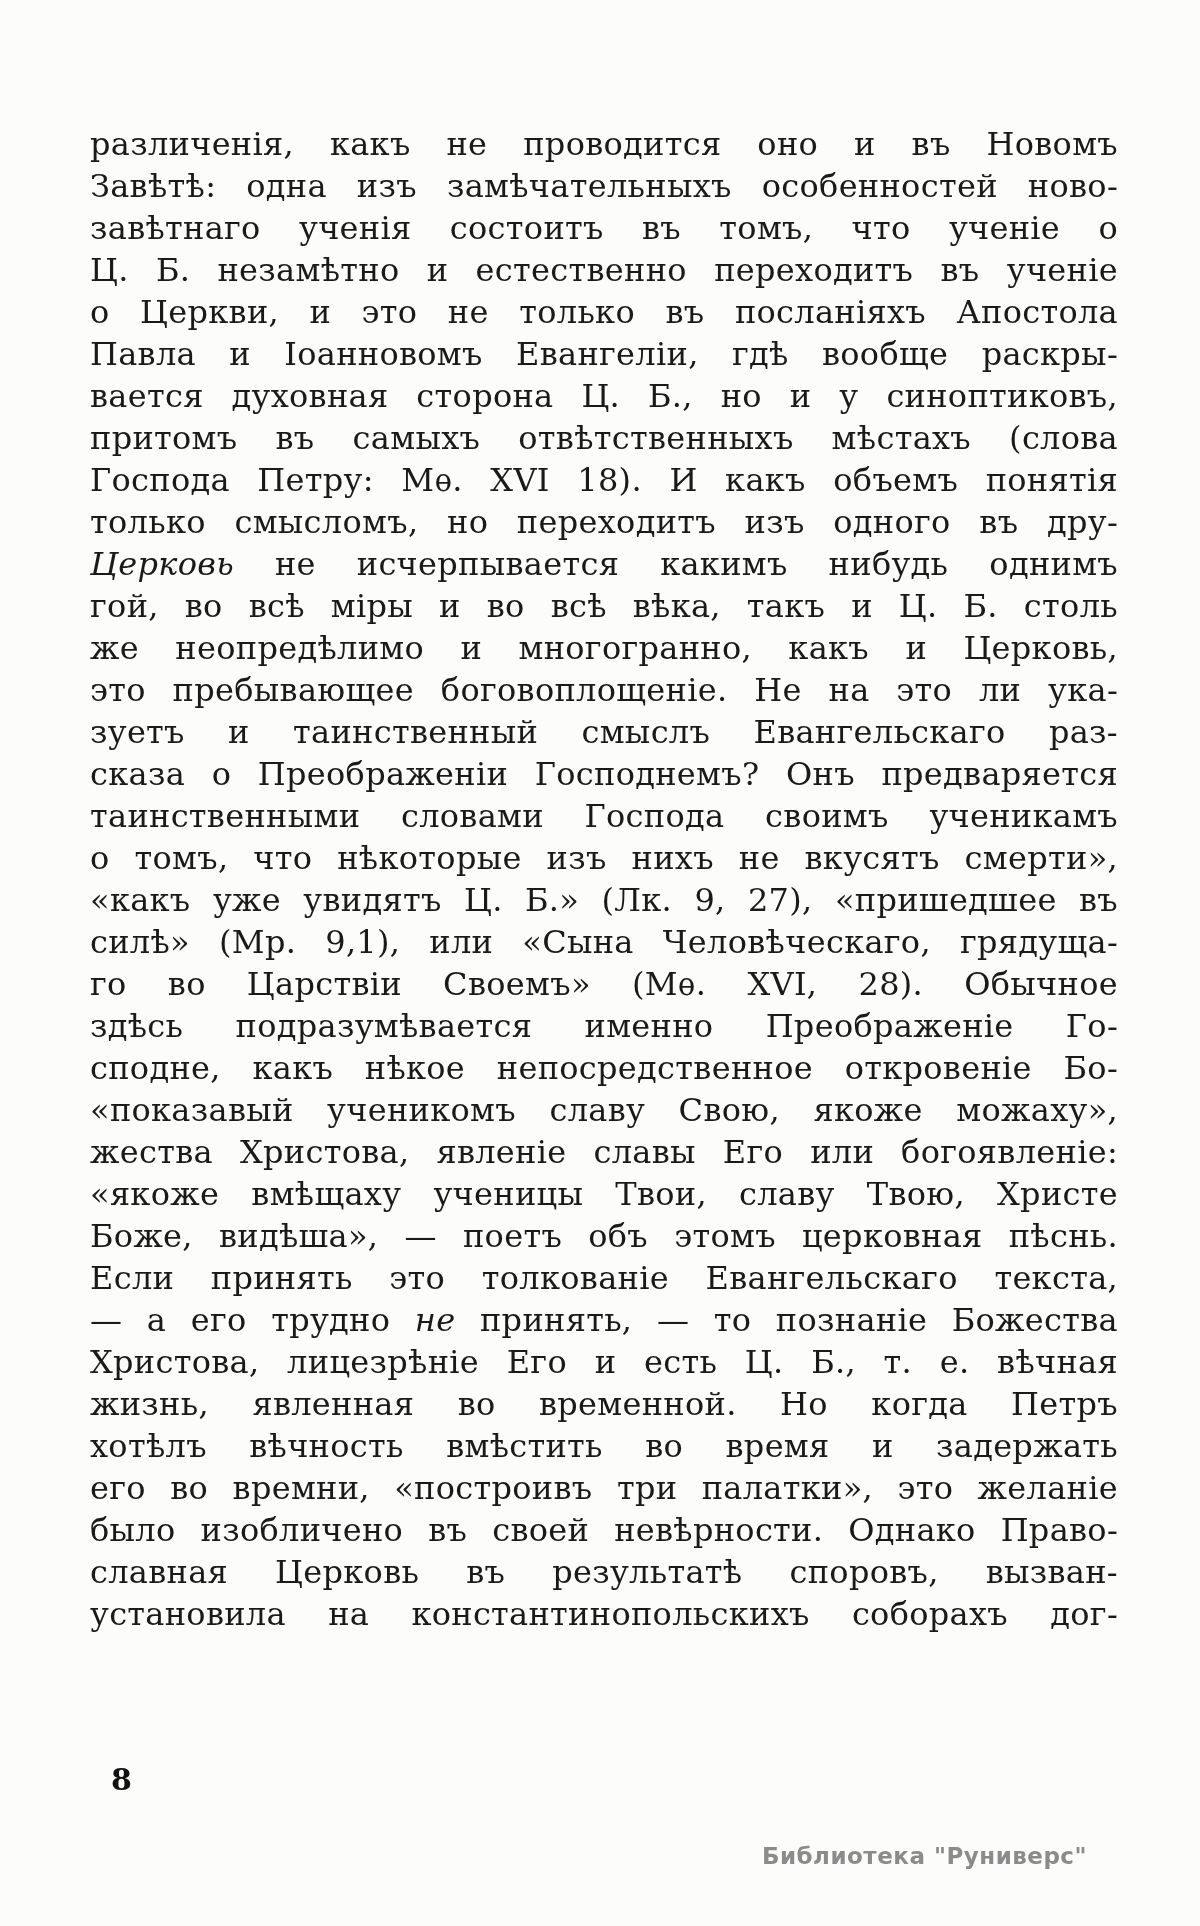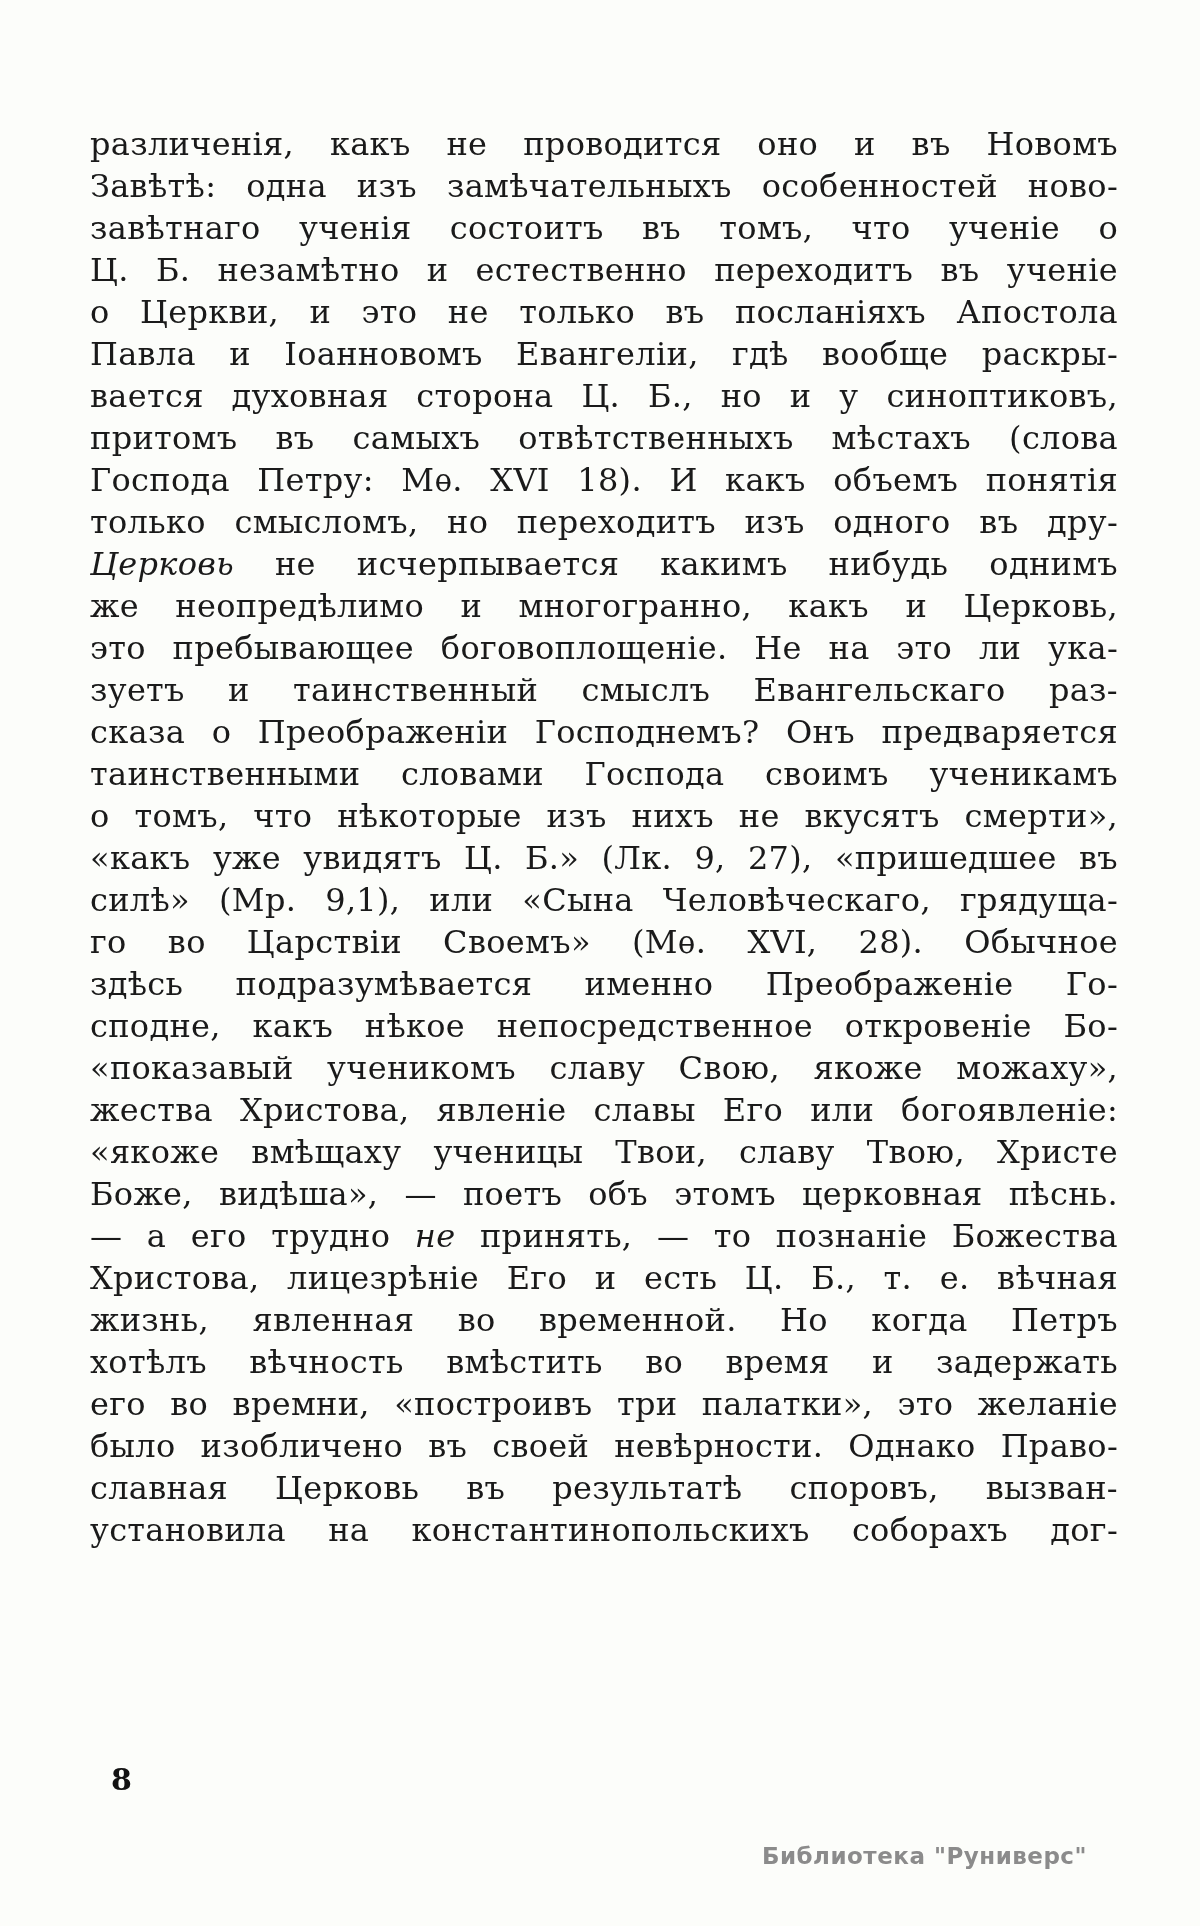--- a/index.html
+++ b/index.html
@@ -63,35 +63,37 @@
       <div class="line"><span>Завѣтѣ: одна изъ замѣчательныхъ особенностей ново-</span></div>
       <div class="line"><span>завѣтнаго ученія состоитъ въ томъ, что ученіе о</span></div>
       <div class="line"><span>Ц. Б. незамѣтно и естественно переходитъ въ ученіе</span></div>
       <div class="line"><span>о Церкви, и это не только въ посланіяхъ Апостола</span></div>
       <div class="line"><span>Павла и Іоанновомъ Евангеліи, гдѣ вообще раскры-</span></div>
       <div class="line"><span>вается духовная сторона Ц. Б., но и у синоптиковъ,</span></div>
       <div class="line"><span>притомъ въ самыхъ отвѣтственныхъ мѣстахъ (слова</span></div>
       <div class="line"><span>Господа Петру: Мѳ. XVI 18). И какъ объемъ понятія</span></div>
       <div class="line"><span>только смысломъ, но переходитъ изъ одного въ дру-</span></div>
       <div class="line"><em>Церковь</em><span> не исчерпывается какимъ нибудь однимъ</span></div>
+      <div class="line"><span>гой, во всѣ міры и во всѣ вѣка, такъ и Ц. Б. столь</span></div>
       <div class="line"><span>же неопредѣлимо и многогранно, какъ и Церковь,</span></div>
       <div class="line"><span>это пребывающее боговоплощеніе. Не на это ли ука-</span></div>
       <div class="line"><span>зуетъ и таинственный смыслъ Евангельскаго раз-</span></div>
       <div class="line"><span>сказа о Преображеніи Господнемъ? Онъ предваряется</span></div>
       <div class="line"><span>таинственными словами Господа своимъ ученикамъ</span></div>
       <div class="line"><span>о томъ, что нѣкоторые изъ нихъ не вкусятъ смерти»,</span></div>
       <div class="line"><span>«какъ уже увидятъ Ц. Б.» (Лк. 9, 27), «пришедшее въ</span></div>
       <div class="line"><span>силѣ» (Мр. 9,1), или «Сына Человѣческаго, грядуща-</span></div>
       <div class="line"><span>го во Царствіи Своемъ» (Мѳ. XVI, 28). Обычное</span></div>
       <div class="line"><span>здѣсь подразумѣвается именно Преображеніе Го-</span></div>
       <div class="line"><span>сподне, какъ нѣкое непосредственное откровеніе Бо-</span></div>
       <div class="line"><span>«показавый ученикомъ славу Свою, якоже можаху»,</span></div>
       <div class="line"><span>жества Христова, явленіе славы Его или богоявленіе:</span></div>
       <div class="line"><span>«якоже вмѣщаху ученицы Твои, славу Твою, Христе</span></div>
       <div class="line"><span>Боже, видѣша», — поетъ объ этомъ церковная пѣснь.</span></div>
+      <div class="line"><span>Если принять это толкованіе Евангельскаго текста,</span></div>
       <div class="line"><span>— а его трудно </span><em>не</em><span> принять, — то познаніе Божества</span></div>
       <div class="line"><span>Христова, лицезрѣніе Его и есть Ц. Б., т. е. вѣчная</span></div>
       <div class="line"><span>жизнь, явленная во временной. Но когда Петръ</span></div>
       <div class="line"><span>хотѣлъ вѣчность вмѣстить во время и задержать</span></div>
       <div class="line"><span>его во времни, «построивъ три палатки», это желаніе</span></div>
       <div class="line"><span>было изобличено въ своей невѣрности. Однако Право-</span></div>
       <div class="line"><span>славная Церковь въ результатѣ споровъ, вызван-</span></div>
       <div class="line"><span>установила на константинопольскихъ соборахъ дог-</span></div>
     </div>
   <div class="page-number">8</div>

